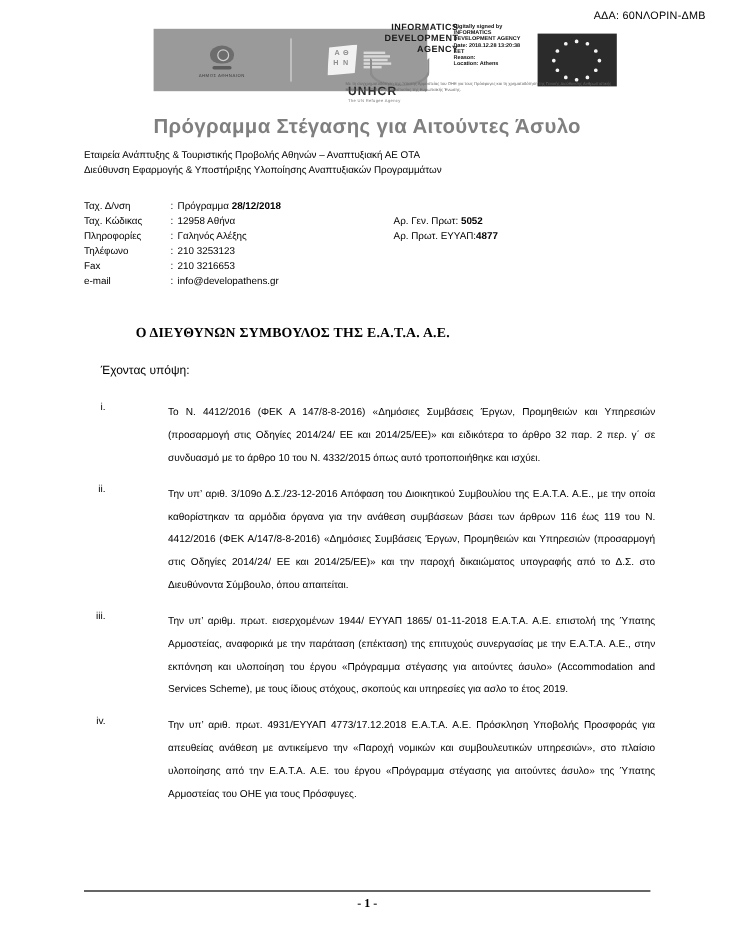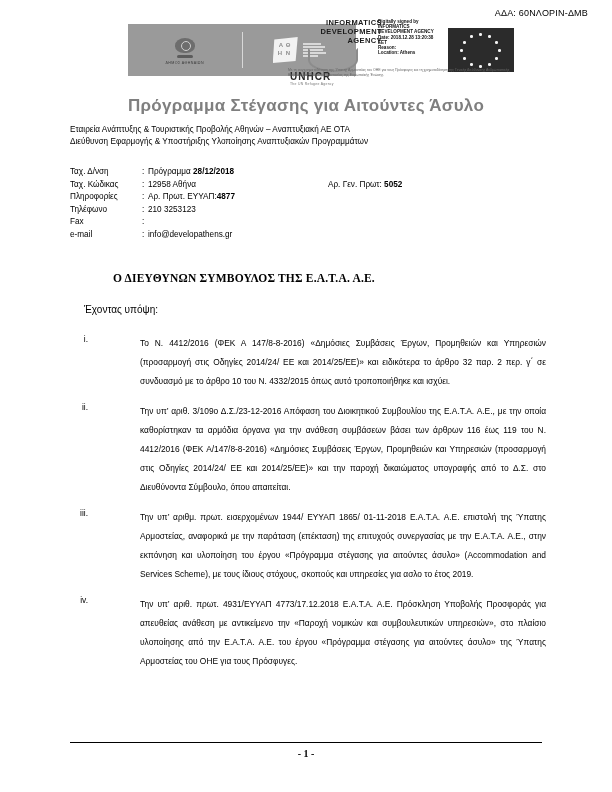--- a/index.html
+++ b/index.html
@@ -408,30 +408,32 @@
     </div>
     <div class="meta-row">
       <span class="meta-label">Ταχ. Κώδικας</span>
       <span class="meta-colon">:</span>
       <span class="meta-value">12958 Αθήνα</span>
       <span class="meta-right"><span>Αρ. Γεν. Πρωτ:</span> <b>5052</b></span>
     </div>
     <div class="meta-row">
       <span class="meta-label">Πληροφορίες</span>
       <span class="meta-colon">:</span>
+      <span class="meta-value">Γαληνός Αλέξης</span>
       <span class="meta-right"><span>Αρ. Πρωτ. ΕΥΥΑΠ:</span><b>4877</b></span>
     </div>
     <div class="meta-row">
       <span class="meta-label">Τηλέφωνο</span>
       <span class="meta-colon">:</span>
       <span class="meta-value">210 3253123</span>
     </div>
     <div class="meta-row">
       <span class="meta-label">Fax</span>
       <span class="meta-colon">:</span>
+      <span class="meta-value">210 3216653</span>
     </div>
     <div class="meta-row">
       <span class="meta-label">e-mail</span>
       <span class="meta-colon">:</span>
       <span class="meta-value">info@developathens.gr</span>
     </div>
   </div>
 
   <div class="doc-heading">Ο ΔΙΕΥΘΥΝΩΝ ΣΥΜΒΟΥΛΟΣ ΤΗΣ Ε.Α.Τ.Α. Α.Ε.</div>
 

